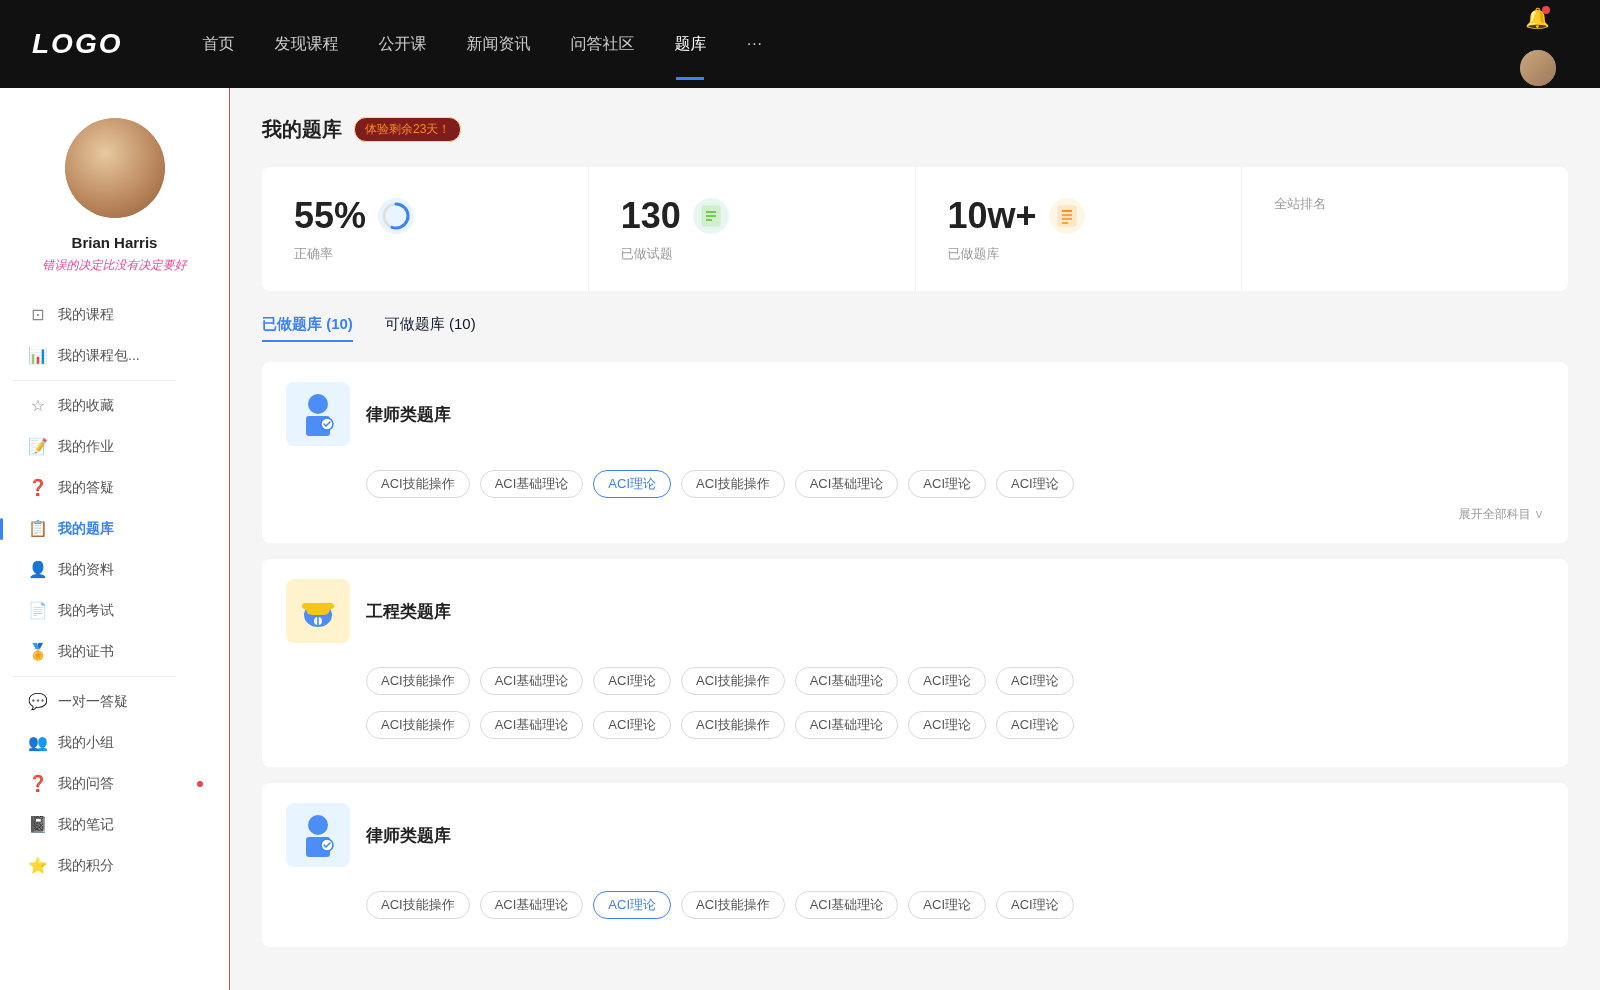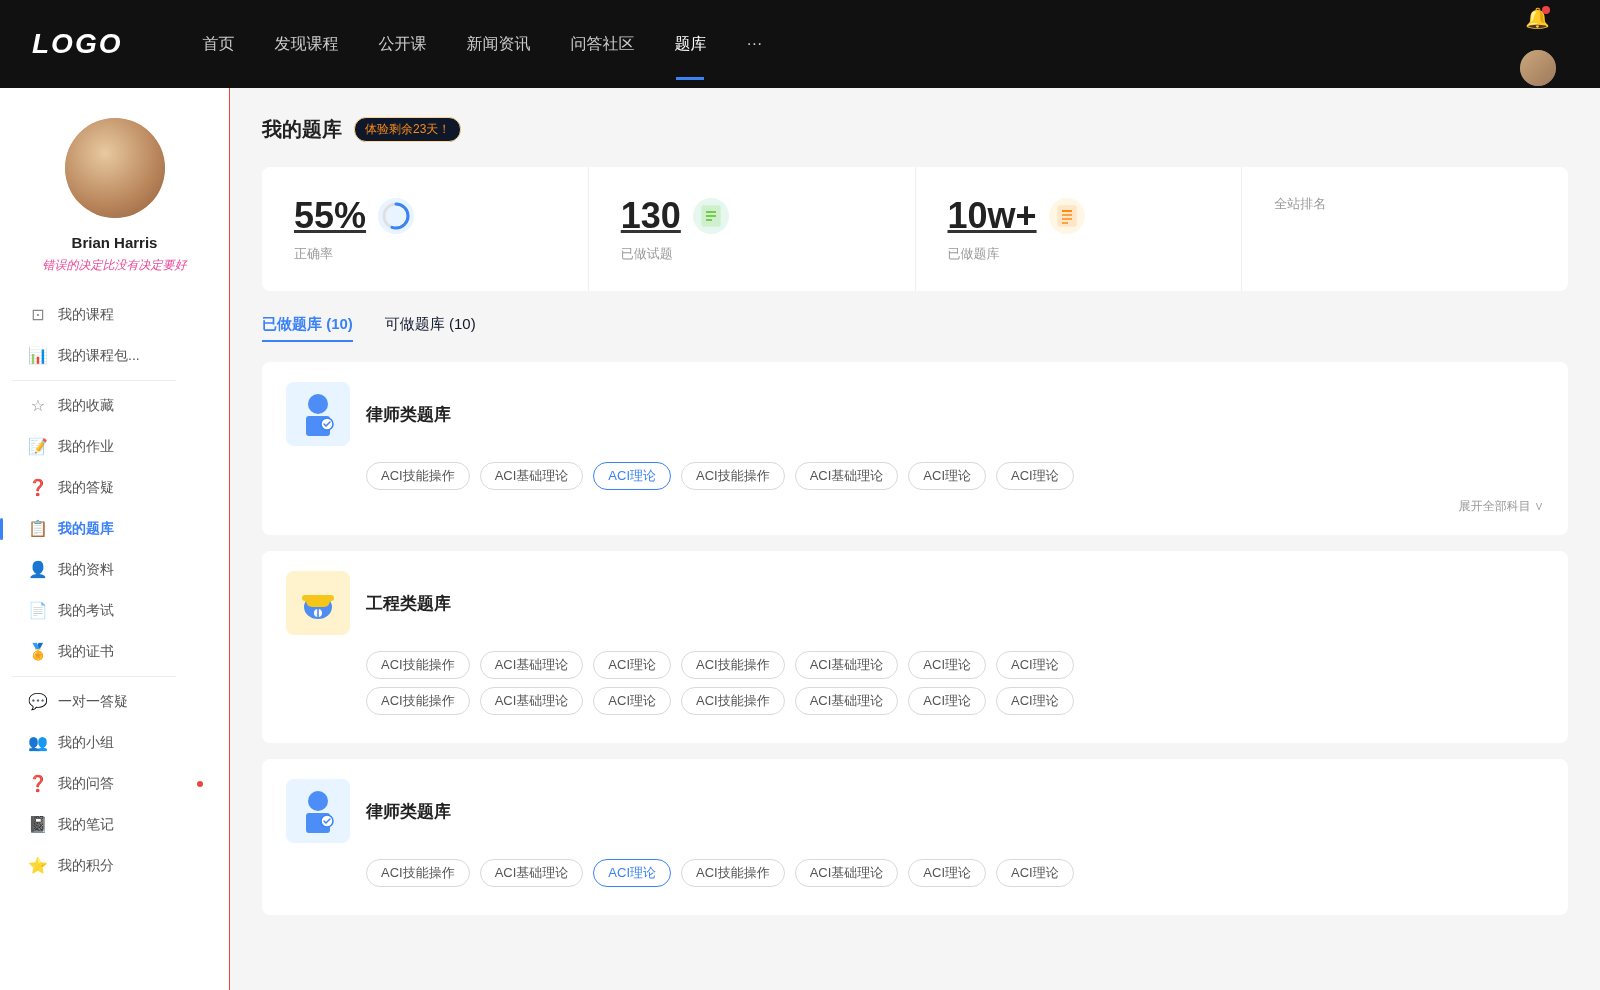--- a/index.html
+++ b/index.html
@@ -200,21 +200,21 @@
       align-items: center;
       gap: 12px;
       margin-bottom: 24px;
     }
     .page-title-text {
       font-size: 20px;
       font-weight: 600;
       color: #222;
     }
     .trial-badge {
-      background: #0f172a;
+      background: #7f1d1d;
       border: 1px solid #ffd591;
       color: #fa8c16;
       font-size: 12px;
       padding: 3px 10px;
       border-radius: 12px;
     }
 
     
     .stats-row {
       display: flex;
@@ -229,21 +229,20 @@
       border-right: 1px solid #f0f0f0;
       display: flex;
       flex-direction: column;
       gap: 8px;
     }
     .stat-item:last-child { border-right: none; }
     .stat-top {
       display: flex;
       align-items: center;
       gap: 12px;
-      text-decoration: underline;
     }
     .stat-value {
       font-size: 36px;
       font-weight: 700;
       color: #222;
     }
     .stat-icon {
       width: 36px; height: 36px;
       border-radius: 50%;
       display: flex; align-items: center; justify-content: center;
@@ -317,20 +316,21 @@
       margin-left: 80px;
       margin-bottom: 8px;
     }
     .tag {
       border: 1px solid #d9d9d9;
       border-radius: 16px;
       padding: 4px 14px;
       font-size: 13px;
       color: #555;
       cursor: pointer;
+      margin-top: 8px;
     }
     .tag.active-tag {
       border-color: #3b82f6;
       color: #3b82f6;
     }
     .qbank-expand {
       text-align: right;
       font-size: 12px;
       color: #999;
       cursor: pointer;

